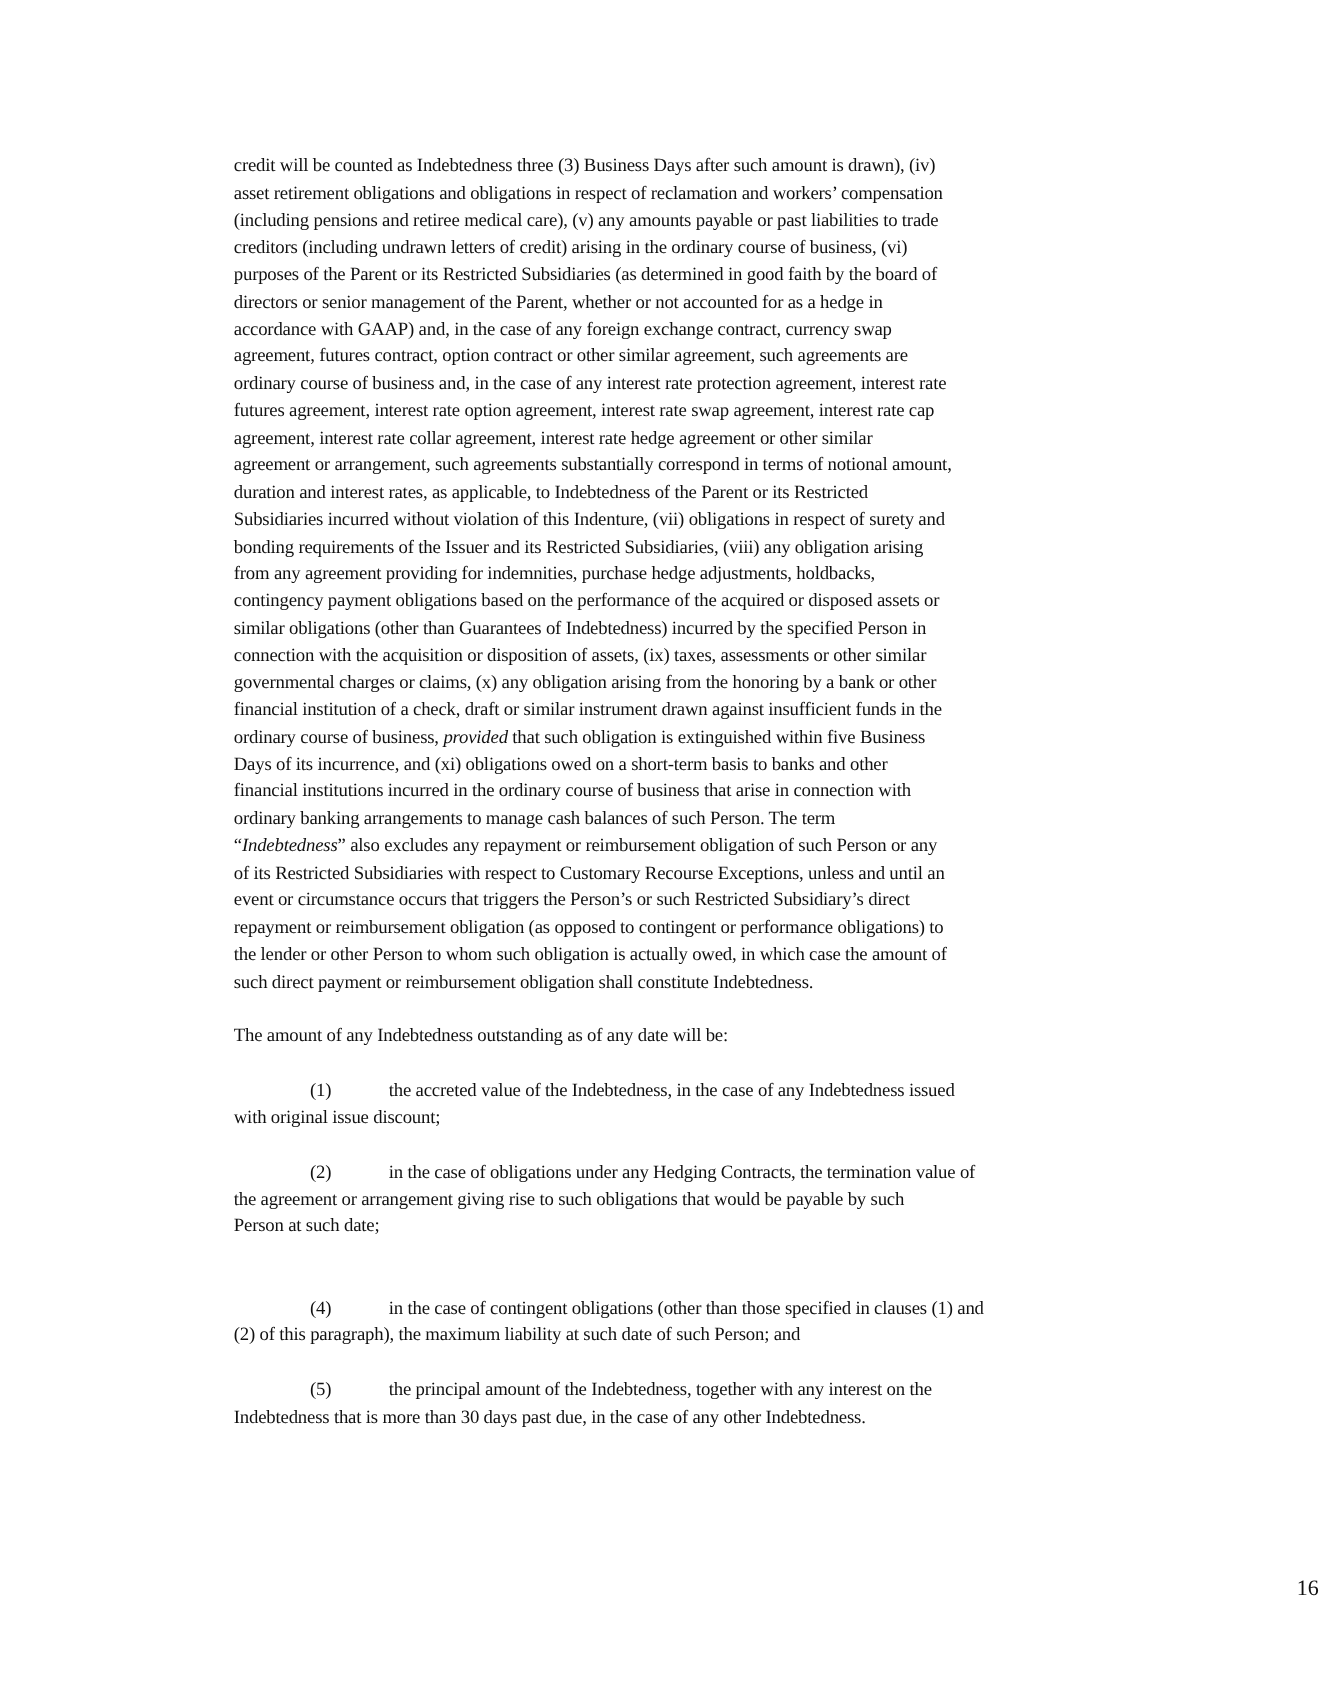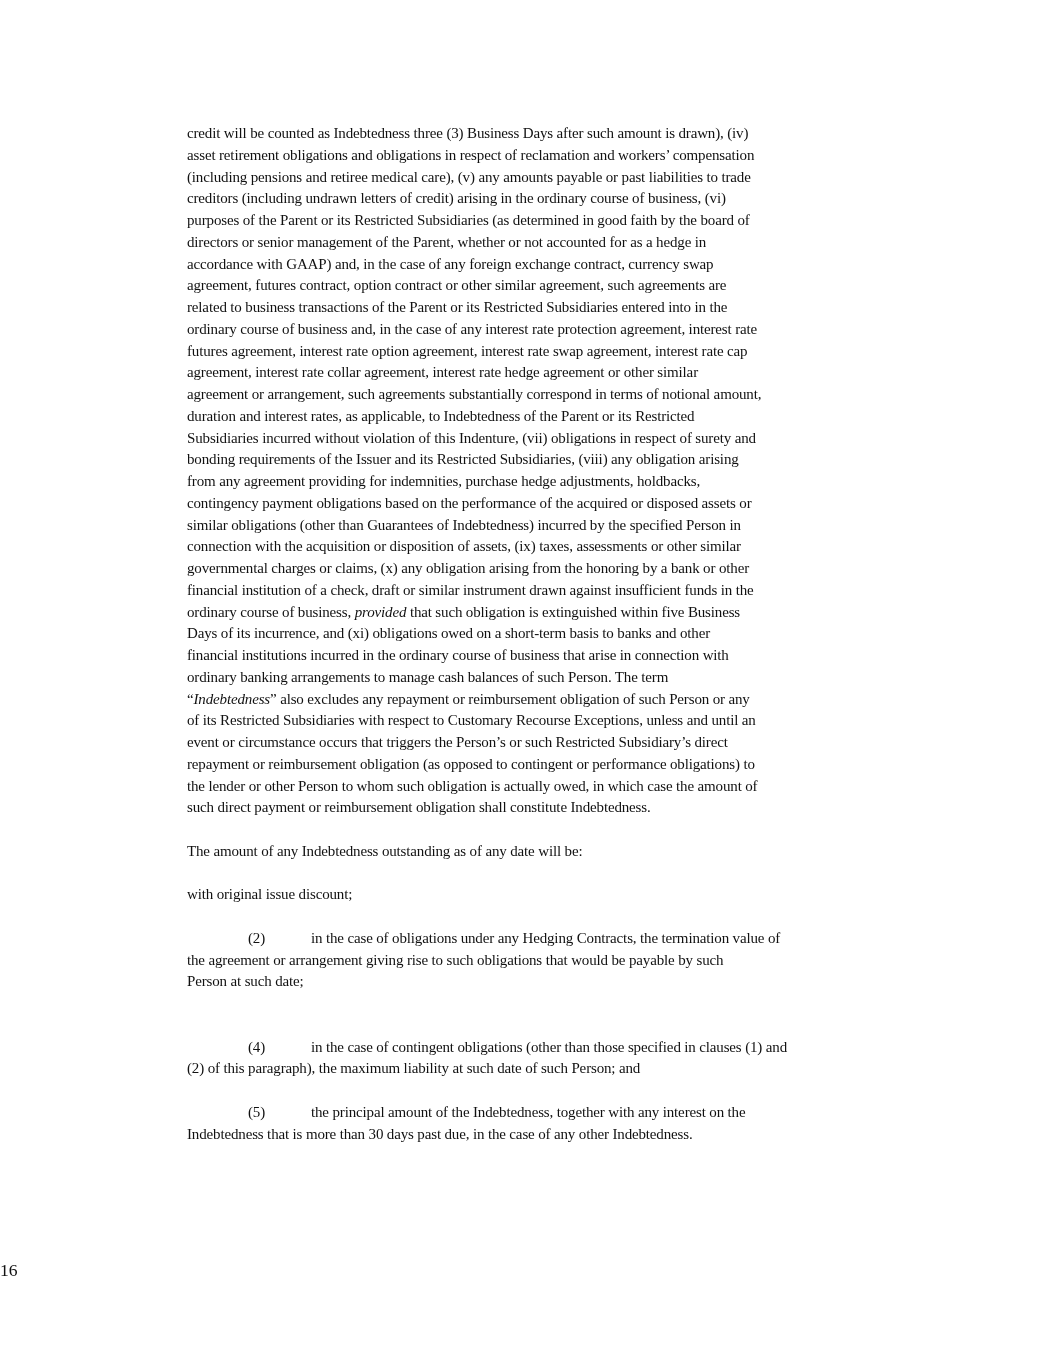--- a/index.html
+++ b/index.html
@@ -11,38 +11,37 @@
   .page { position: absolute; left: 187px; top: 123px; width: 760px; }
   .line {
     font-size: 15px; line-height: 21.75px; height: 21.75px;
     white-space: nowrap; letter-spacing: -0.15px;
   }
   .gap { height: 21.75px; }
   .item-first { padding-left: 61px; }
   .item-first .num { display: inline-block; width: 63px; }
   .pagenum {
     position: absolute; left: 0; width: 1055px; top: 1260px;
-    text-align: left; font-size: 17.6px; line-height: 21.75px;
+    text-align: right; font-size: 17.6px; line-height: 21.75px;
   }
   i { font-style: italic; }
 </style>
 </head>
 <body>
 
 <div class="page">
   <div id="main-paragraph">
       <div class="line">credit will be counted as Indebtedness three (3) Business Days after such amount is drawn), (iv)</div>
       <div class="line">asset retirement obligations and obligations in respect of reclamation and workers’ compensation</div>
       <div class="line">(including pensions and retiree medical care), (v) any amounts payable or past liabilities to trade</div>
       <div class="line">creditors (including undrawn letters of credit) arising in the ordinary course of business, (vi)</div>
       <div class="line">purposes of the Parent or its Restricted Subsidiaries (as determined in good faith by the board of</div>
       <div class="line">directors or senior management of the Parent, whether or not accounted for as a hedge in</div>
       <div class="line">accordance with GAAP) and, in the case of any foreign exchange contract, currency swap</div>
       <div class="line">agreement, futures contract, option contract or other similar agreement, such agreements are</div>
-      <div class="line">related to business transactions of the Parent or its Restricted Subsidiaries entered into in the</div>
       <div class="line">ordinary course of business and, in the case of any interest rate protection agreement, interest rate</div>
       <div class="line">futures agreement, interest rate option agreement, interest rate swap agreement, interest rate cap</div>
       <div class="line">agreement, interest rate collar agreement, interest rate hedge agreement or other similar</div>
       <div class="line">agreement or arrangement, such agreements substantially correspond in terms of notional amount,</div>
       <div class="line">duration and interest rates, as applicable, to Indebtedness of the Parent or its Restricted</div>
       <div class="line">Subsidiaries incurred without violation of this Indenture, (vii) obligations in respect of surety and</div>
       <div class="line">bonding requirements of the Issuer and its Restricted Subsidiaries, (viii) any obligation arising</div>
       <div class="line">from any agreement providing for indemnities, purchase hedge adjustments, holdbacks,</div>
       <div class="line">contingency payment obligations based on the performance of the acquired or disposed assets or</div>
       <div class="line">similar obligations (other than Guarantees of Indebtedness) incurred by the specified Person in</div>
@@ -58,20 +57,21 @@
       <div class="line">event or circumstance occurs that triggers the Person’s or such Restricted Subsidiary’s direct</div>
       <div class="line">repayment or reimbursement obligation (as opposed to contingent or performance obligations) to</div>
       <div class="line">the lender or other Person to whom such obligation is actually owed, in which case the amount of</div>
       <div class="line">such direct payment or reimbursement obligation shall constitute Indebtedness.</div>
     </div>
   <div class="gap"></div>
   <div class="line">The amount of any Indebtedness outstanding as of any date will be:</div>
   <div id="items">
       <div class="gap"></div>
       <div>
+        <div class="line item-first"><span class="num">(1)</span><span>the accreted value of the Indebtedness, in the case of any Indebtedness issued</span></div>
         <div class="line">with original issue discount;</div>
       </div>
       <div class="gap"></div>
       <div>
         <div class="line item-first"><span class="num">(2)</span><span>in the case of obligations under any Hedging Contracts, the termination value of</span></div>
         <div class="line">the agreement or arrangement giving rise to such obligations that would be payable by such</div>
         <div class="line">Person at such date;</div>
       </div>
       <div class="gap"></div>
       <div class="gap"></div>

